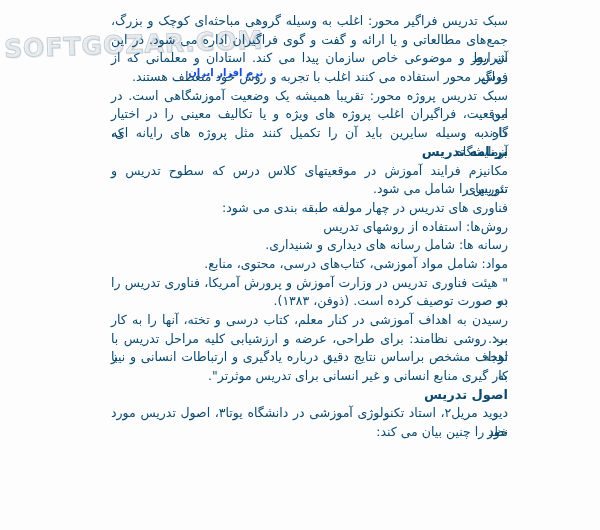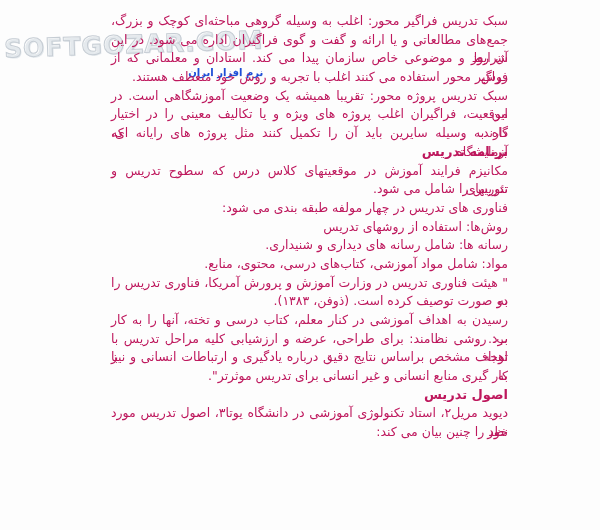--- a/index.html
+++ b/index.html
@@ -52,21 +52,21 @@
     top: 12px;
     left: 111px;
     width: 397px;
     z-index: 2;
     direction: rtl;
   }
   .line {
     height: 18.7px;
     font-size: 12.5px;
     line-height: 18.7px;
-    color: #be185d;
+    color: #0c4a6e;
     text-align: right;
     white-space: nowrap;
   }
   .line.justify {
     white-space: normal;
     text-align: justify;
     text-align-last: justify;
   }
   .line.bold {
     font-weight: bold;

